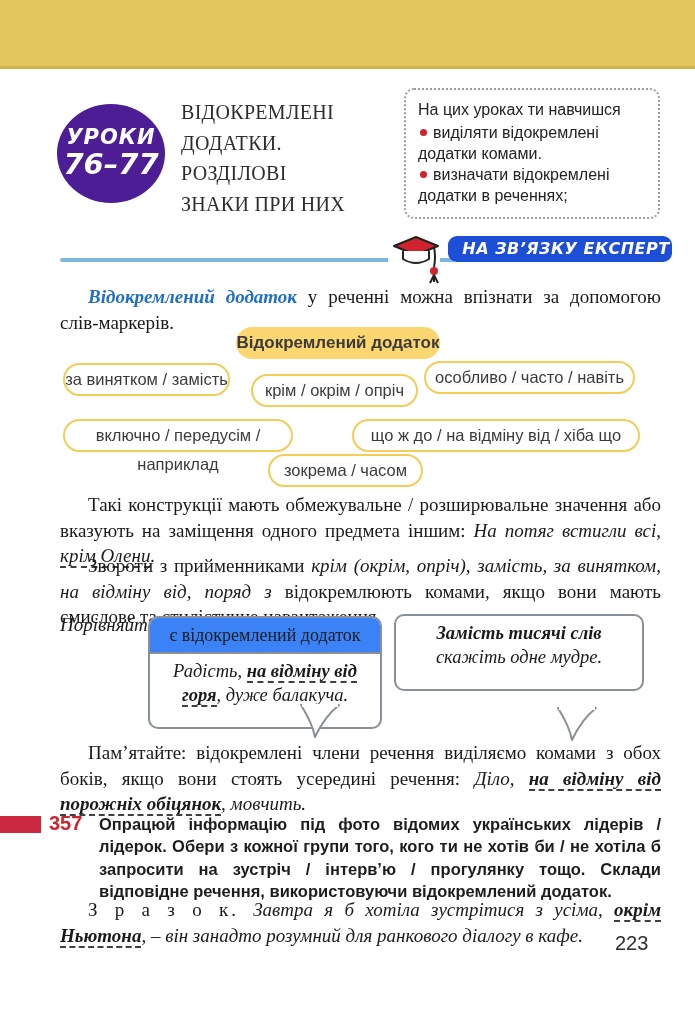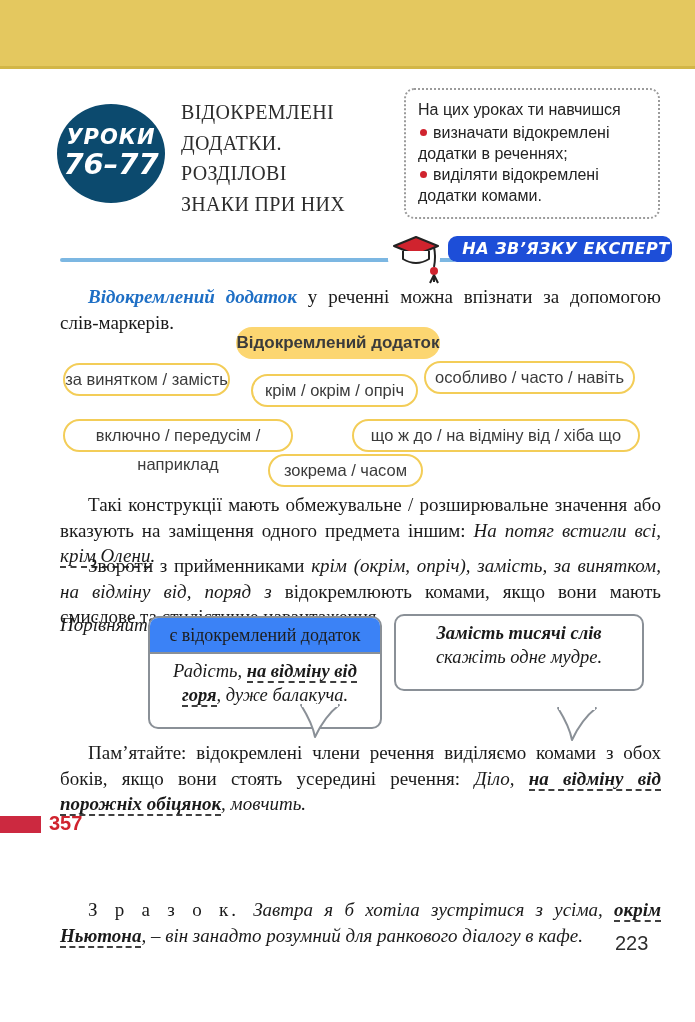--- a/index.html
+++ b/index.html
@@ -3,21 +3,21 @@
 <meta charset="utf-8">
 <style>
   html,body{margin:0;padding:0;background:#e9e9e9;}
   .page{position:relative;width:695px;height:1022px;background:#ffffff;overflow:hidden;
         font-family:"Liberation Serif",serif;color:#1a1a1a;margin:0 auto;}
 
   
   .top-band{position:absolute;left:0;top:0;width:695px;height:66px;background:#e4c85f;border-bottom:3px solid #d2b647;}
 
   
-  .badge{position:absolute;left:57px;top:104px;width:108px;height:99px;border-radius:50%;background:#0c4a6e;
+  .badge{position:absolute;left:57px;top:104px;width:108px;height:99px;border-radius:50%;background:#4c1d95;
          color:#fff;text-align:center;font-family:"DejaVu Sans",sans-serif;font-style:italic;}
   .badge .l1{font-size:21px;font-weight:bold;padding-top:21px;letter-spacing:1px;}
   .badge .l2{font-size:29px;font-weight:bold;line-height:30px;}
 
   
   .title{position:absolute;left:172px;top:97px;font-family:Liberation Serif, serif;
          font-size:20px;line-height:30.5px;color:#2d2d2d;letter-spacing:.3px;margin-left:9px;}
 
   
   .objectives{position:absolute;left:404px;top:88px;width:228px;border:2px dotted #9b9b9b;border-radius:10px;
@@ -89,22 +89,22 @@
 
   <div class="title">
     <div>ВІДОКРЕМЛЕНІ</div>
     <div>ДОДАТКИ.</div>
     <div>РОЗДІЛОВІ</div>
     <div>ЗНАКИ ПРИ НИХ</div>
   </div>
 
   <div class="objectives">
     <div class="intro">На цих уроках ти навчишся</div>
+    <div><span class="bullet"></span><span>виділяти відокремлені додатки комами.</span></div>
     <div><span class="bullet"></span><span>визначати відокремлені додатки в реченнях;</span></div>
-    <div><span class="bullet"></span><span>виділяти відокремлені додатки комами.</span></div>
   </div>
 
   <div class="expert-line"></div>
   <div class="expert-banner">НА ЗВ’ЯЗКУ ЕКСПЕРТ</div>
   <svg class="cap-icon" width="62" height="60" viewBox="0 0 62 60">
     <rect x="2" y="4" width="52" height="36" rx="8" fill="#ffffff"></rect>
     <polygon points="8,18 30,9 52,18 30,27" fill="#d0232e" stroke="#222" stroke-width="2" stroke-linejoin="round"></polygon>
     <path d="M17 23 v8 q13 8 26 0 v-8" fill="#ffffff" stroke="#222" stroke-width="2" stroke-linejoin="round"></path>
     <path d="M48 19 q2 10 0 20" fill="none" stroke="#222" stroke-width="2"></path>
     <circle cx="48" cy="43" r="4" fill="#d0232e"></circle>
@@ -153,20 +153,21 @@
     <path d="M6 1 C14 14 18 22 20 33 C26 20 34 9 44 1 Z" fill="#ffffff" stroke="#8a9097" stroke-width="2" stroke-linejoin="round"></path>
     <rect x="7" y="0" width="36" height="3" fill="#ffffff"></rect>
   </svg>
 
   <div class="para" style="top:740px;">
     <span>Пам’ятайте: відокремлені члени речення виділяємо комами з обох боків, якщо вони стоять усередині речення: </span><span class="it">Діло, </span><span class="bit dash-u">на відміну від порожніх обіцянок</span><span class="it">, мовчить.</span>
   </div>
 
   <div class="ex-bar"></div>
   <div class="ex-num">357</div>
+  <div class="ex-text">Опрацюй інформацію під фото відомих українських лідерів / лідерок. Обери з кожної групи того, кого ти не хотів би / не хотіла б запросити на зустріч / інтерв’ю / прогулянку тощо. Склади відповідне речення, використовуючи відокремлений додаток.</div>
 
   <div class="sample">
     <span class="sample-label">З р а з о к. </span><span class="it">Завтра я б хотіла зустрітися з усіма, </span><span class="bit dash-u">окрім Ньютона</span><span class="it">, – він занадто розумний для ранкового діалогу в кафе.</span>
   </div>
 
   <div class="page-num">223</div>
 
 </div>
 
 </body></html>

